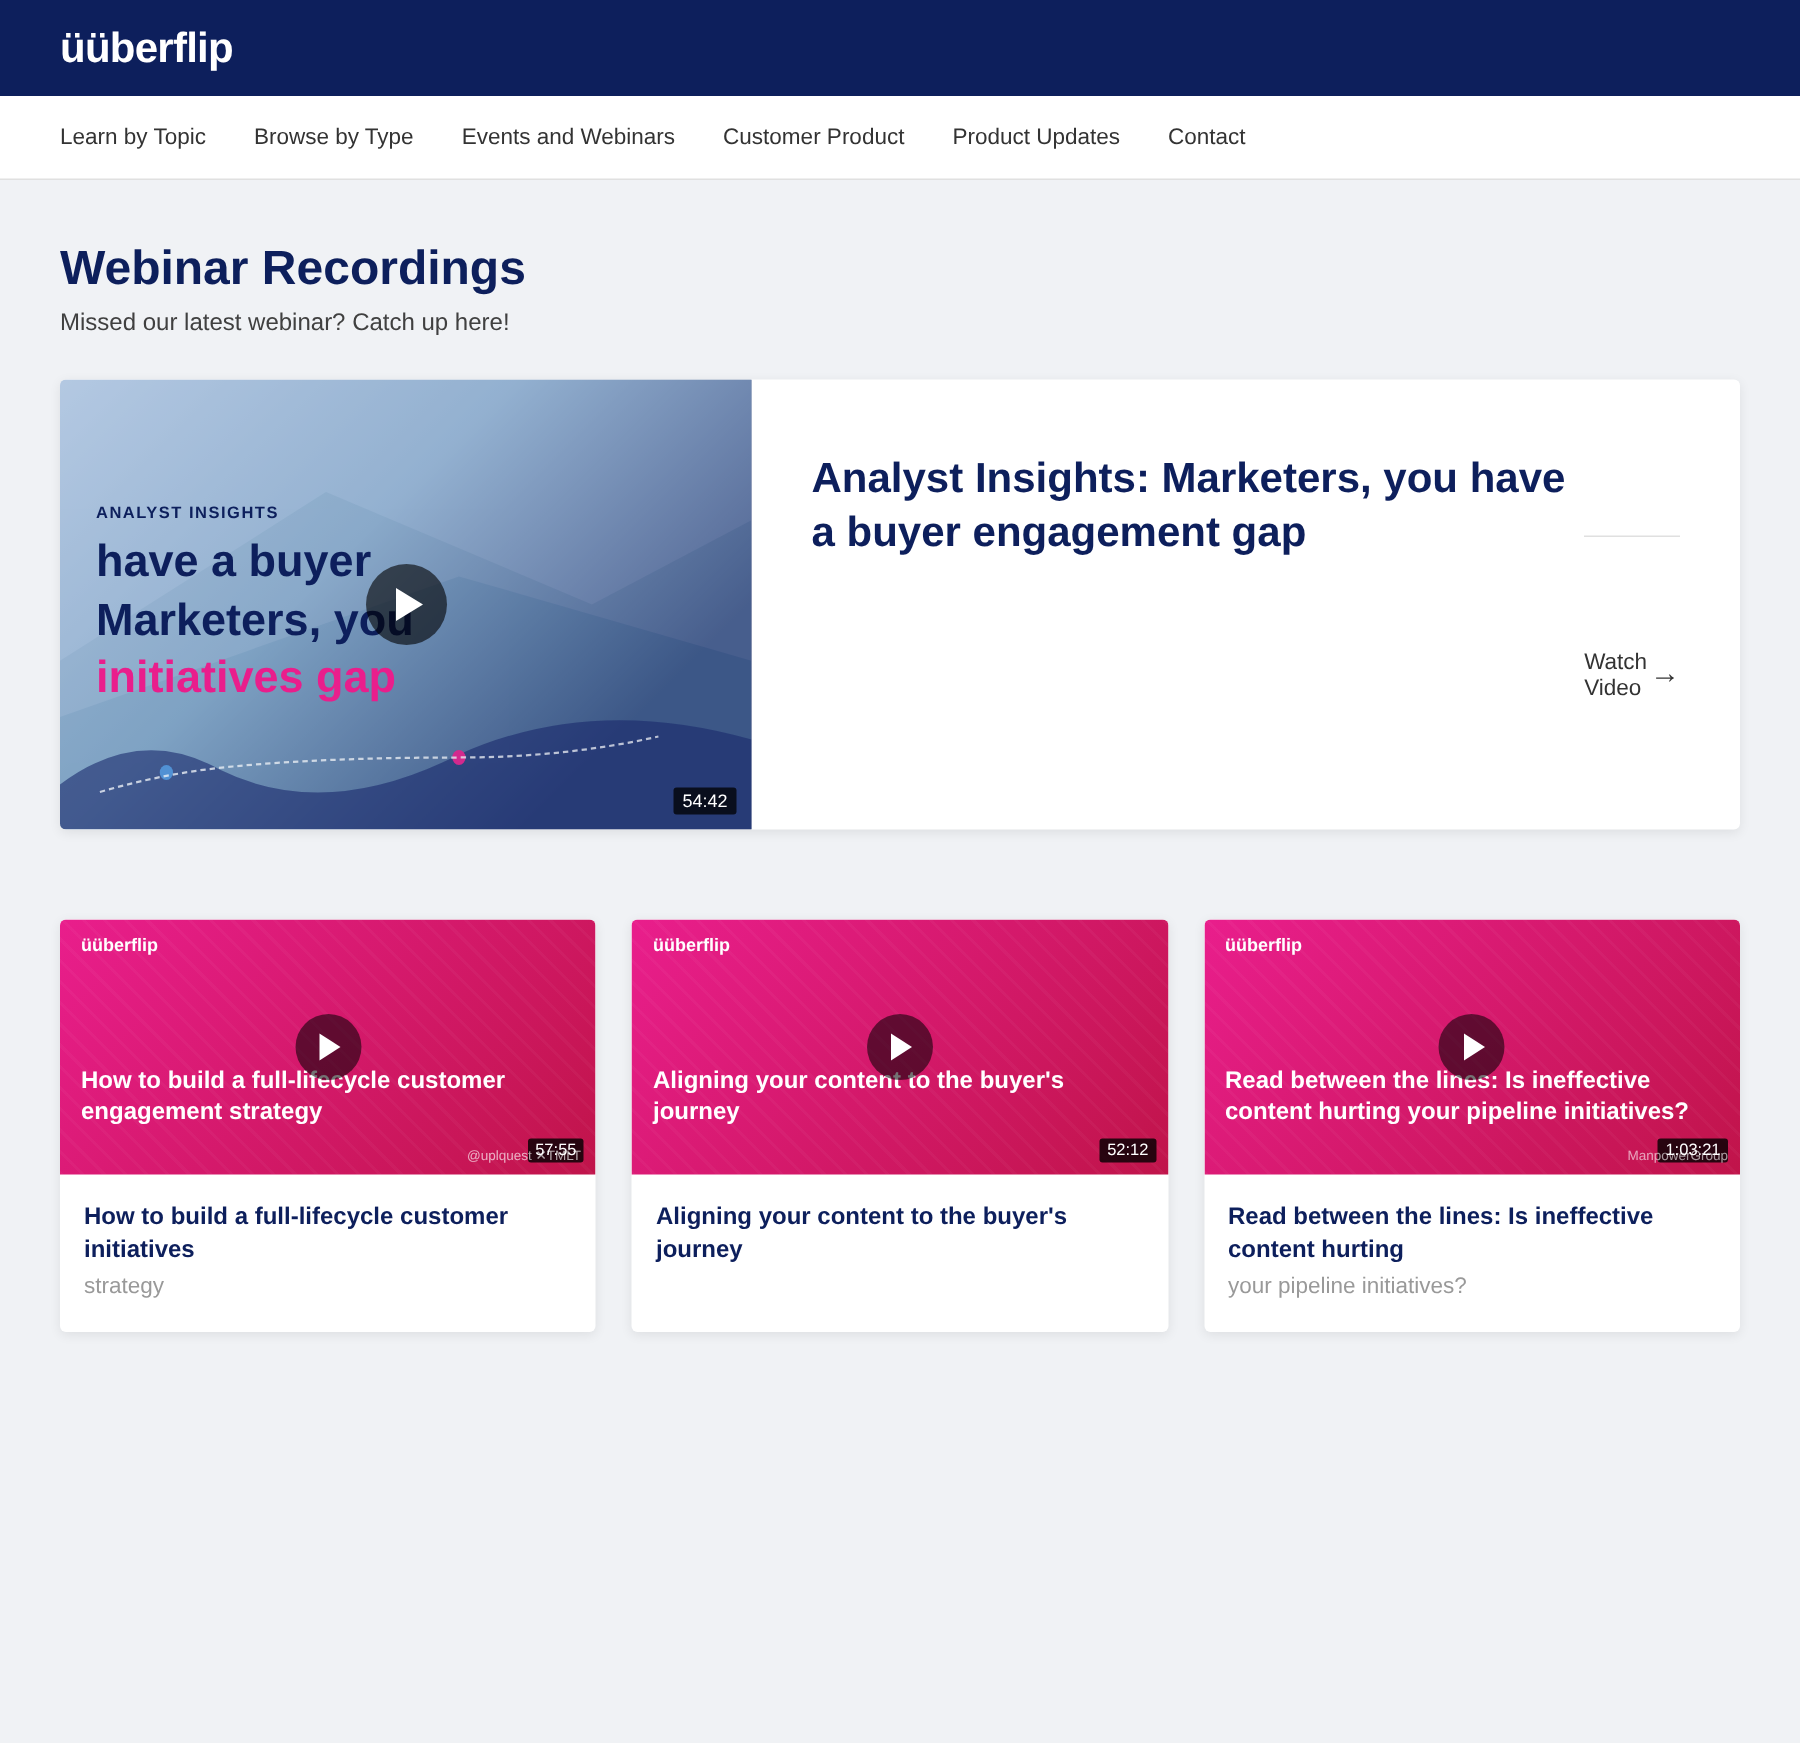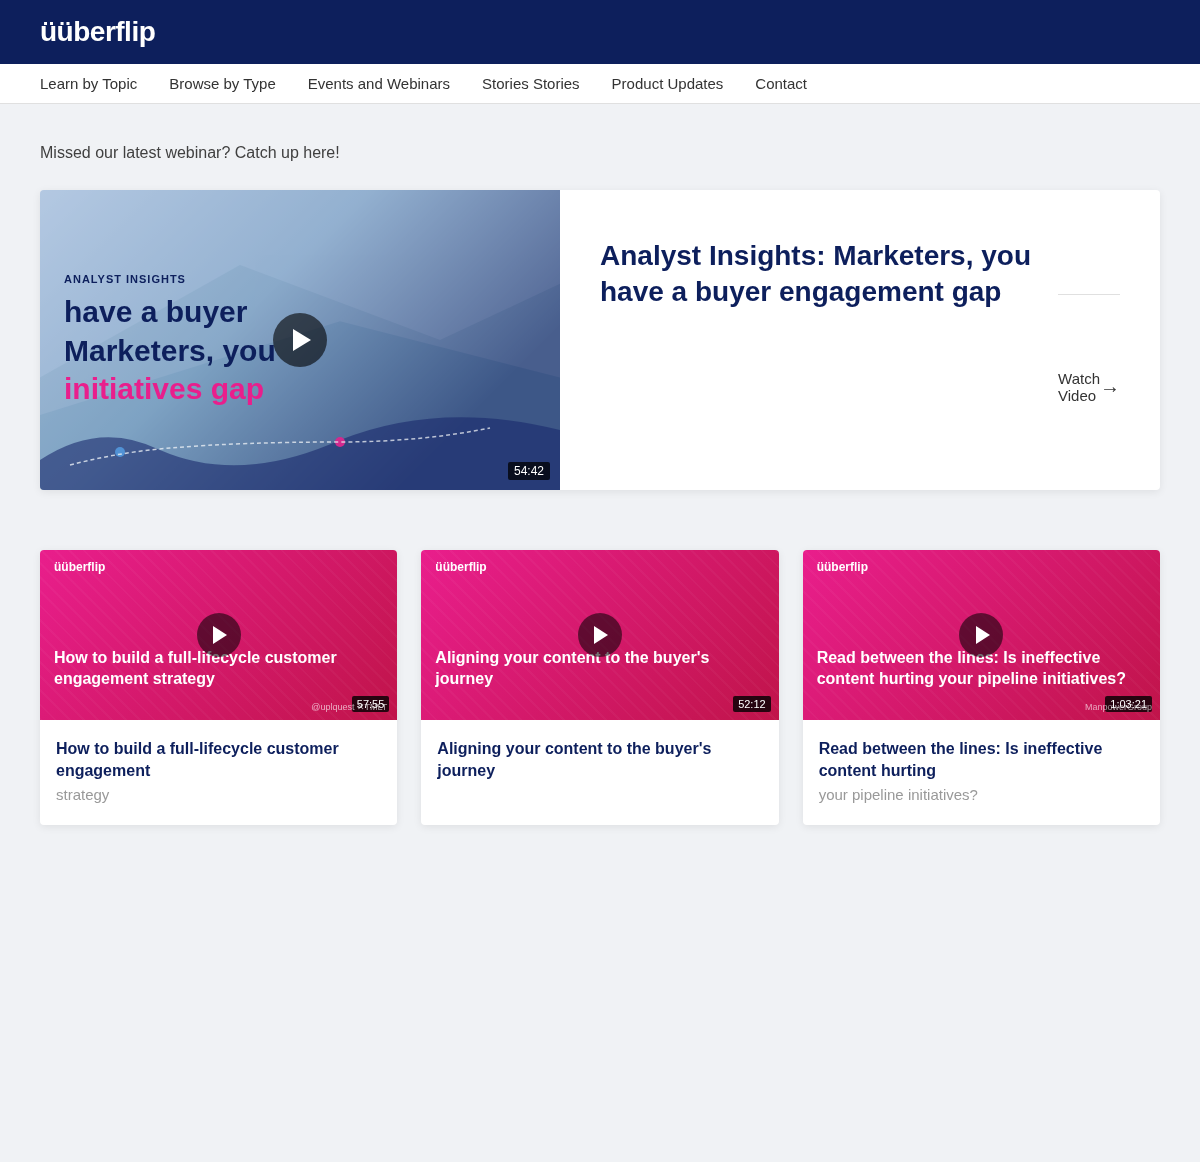--- a/index.html
+++ b/index.html
@@ -19,21 +19,21 @@
       letter-spacing: -0.5px;
     }
 
     
     .nav-bar {
       background: white;
       border-bottom: 1px solid #e0e0e0;
       padding: 0 40px;
       display: flex;
       align-items: center;
-      height: 40px;
+      height: 56px;
     }
     .nav-bar a {
       text-decoration: none;
       color: #333;
       font-size: 15px;
       margin-right: 32px;
       white-space: nowrap;
       cursor: pointer;
     }
 
@@ -57,21 +57,21 @@
     
     .featured-card {
       display: flex;
       background: white;
       border-radius: 4px;
       overflow: hidden;
       box-shadow: 0 2px 8px rgba(0,0,0,0.08);
       margin-bottom: 40px;
     }
     .featured-thumbnail {
-      width: 520px;
+      width: 461px;
       min-height: 300px;
       background: linear-gradient(135deg, #b0c4de 0%, #7a9cc0 40%, #0d1f5c 80%);
       position: relative;
       display: flex;
       align-items: center;
       justify-content: center;
       overflow: hidden;
       flex-shrink: 0;
     }
     .featured-thumbnail-content {
@@ -280,26 +280,27 @@
 <body>
 
 <header class="top-header">
   <span class="logo-text">üüberflip</span>
 </header>
 
 <nav class="nav-bar">
   <a>Learn by Topic</a>
   <a>Browse by Type</a>
   <a>Events and Webinars</a>
-  <a>Stories Stories</a>
+  <a>Customer Product</a>
   <a>Product Updates</a>
   <a>Contact</a>
 </nav>
 
 <section class="hero-section">
+  <h1 class="hero-title">Webinar Recordings</h1>
   <p class="hero-subtitle">Missed our latest webinar? Catch up here!</p>
 
   <div class="featured-card">
     <div class="featured-thumbnail">
 
       <svg style="position:absolute;top:0;left:0;width:100%;height:100%;opacity:0.4" viewBox="0 0 520 320" preserveAspectRatio="none">
         <rect width="520" height="320" fill="#b8cfe8"></rect>
         <polygon points="0,200 200,80 400,160 520,100 520,320 0,320" fill="#8aaec8" opacity="0.5"></polygon>
         <polygon points="0,240 300,140 520,200 520,320 0,320" fill="#6090b5" opacity="0.4"></polygon>
       </svg>
@@ -343,21 +344,21 @@
           <span>üüberflip</span>
         </div>
         <div class="card-thumbnail-title">How to build a full-lifecycle customer engagement strategy</div>
         <div class="play-btn-small"></div>
         <div class="card-duration">57:55</div>
         <div class="card1-bottom">
           <span style="color:rgba(255,255,255,0.65);font-size:9px;">@uplquest ✕TMLT</span>
         </div>
       </div>
       <div class="card-body">
-        <div class="card-body-title">How to build a full-lifecycle customer engagement</div>
+        <div class="card-body-title">How to build a full-lifecycle customer initiatives</div>
         <div class="card-body-subtitle">strategy</div>
       </div>
     </div>
 
     <div class="card">
       <div class="card-thumbnail">
         <div class="card-thumbnail-overlay"></div>
         <div class="card-thumbnail-logo">
           <span>üüberflip</span>
         </div>

